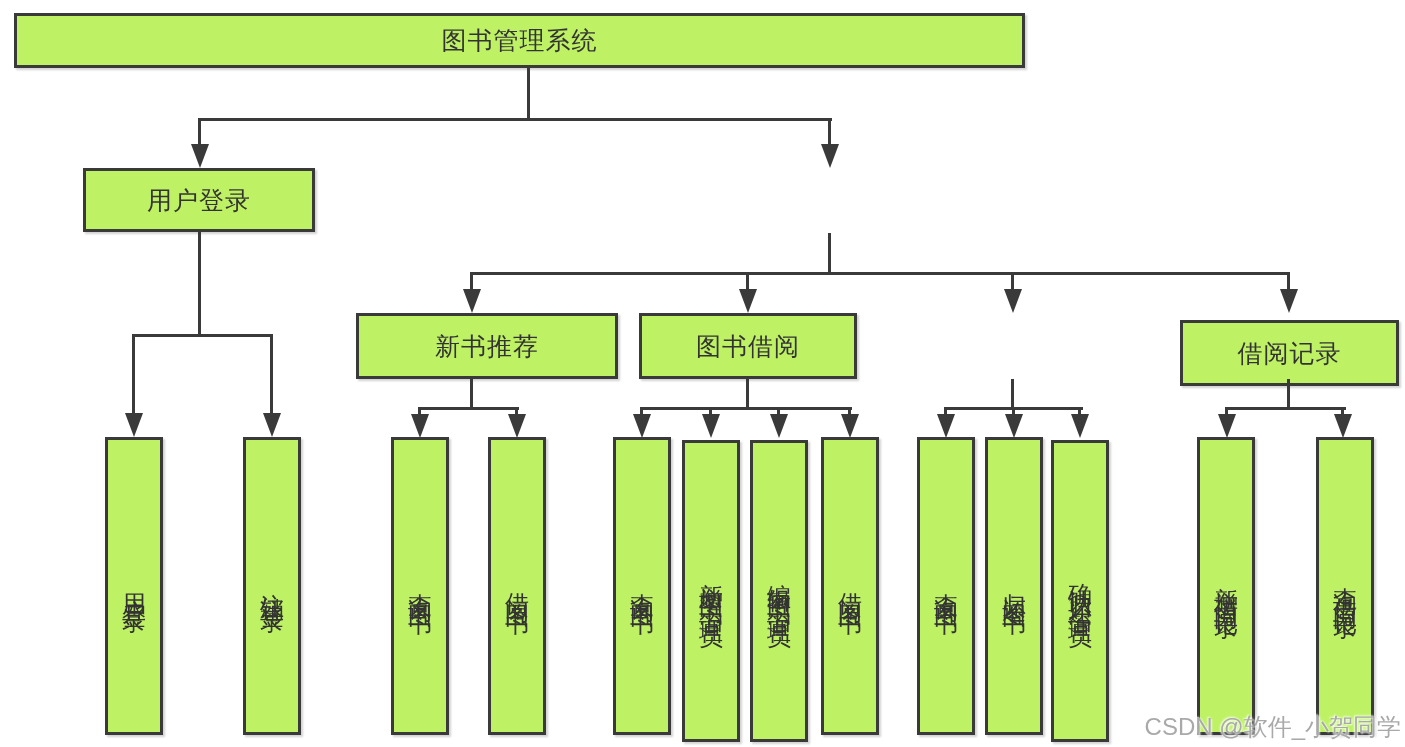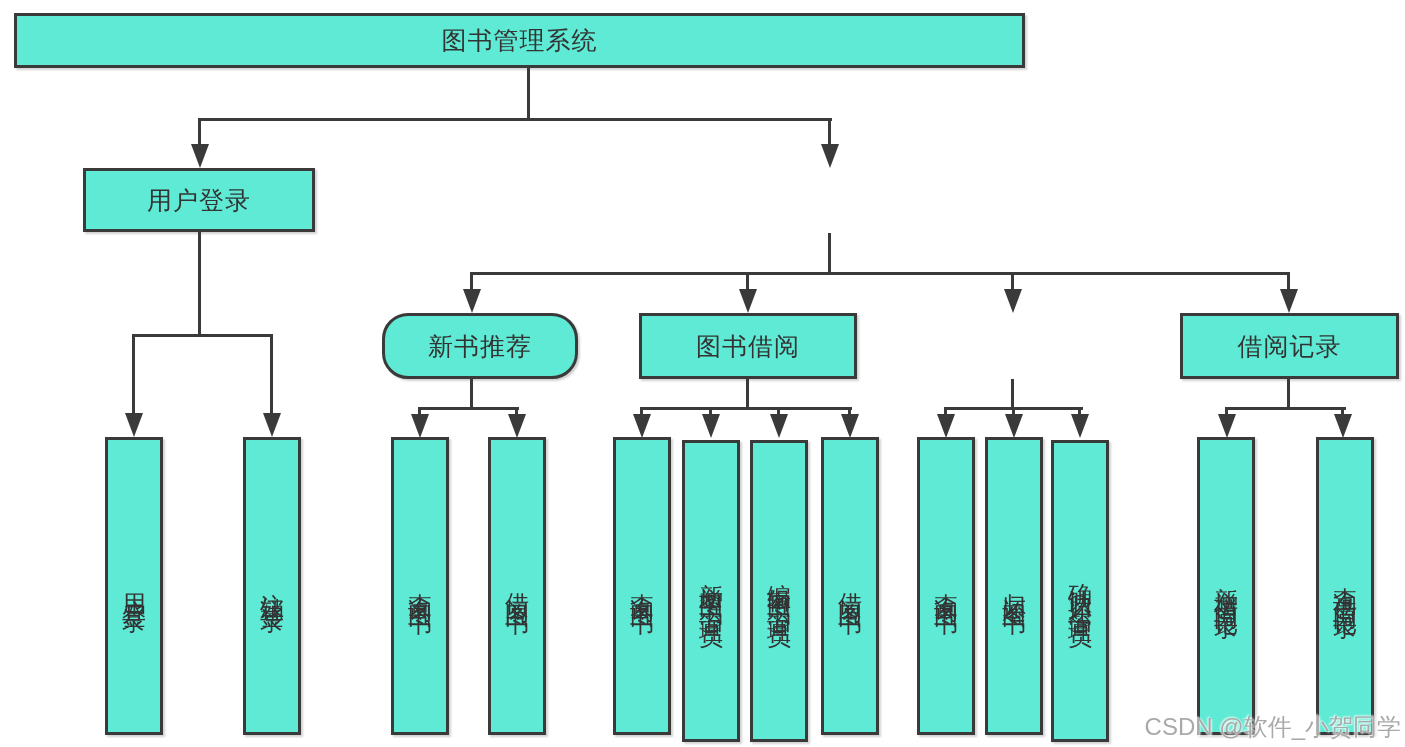--- a/index.html
+++ b/index.html
@@ -1,21 +1,21 @@
 <!DOCTYPE html>
 <html><head>
 <meta charset="utf-8">
 <style>
   html,body{margin:0;padding:0;background:#fff;}
   .canvas{
     position:relative;width:1405px;height:747px;background:#fff;overflow:hidden;
     font-family:"Liberation Sans","DejaVu Sans",sans-serif;color:#333;
   }
   .box{
-    position:absolute;box-sizing:border-box;background:#5eead4;
+    position:absolute;box-sizing:border-box;background:#bef264;
     border:3px solid #3a3a3a;box-shadow:2px 2px 2px rgba(0,0,0,0.18);
     display:flex;align-items:center;justify-content:center;
   }
   .box.h{font-size:25px;letter-spacing:1px;white-space:nowrap;}
   .box.v{font-size:24px;}
   .vtext{
     writing-mode:vertical-rl;letter-spacing:6px;line-height:1;
     display:inline-block;
   }
   .line{position:absolute;background:#3a3a3a;}
@@ -31,23 +31,23 @@
 </style>
 </head>
 <body>
 
 <div class="canvas">
 
   <div class="box h" style="left:14px;top:13px;width:1011px;height:55px;">图书管理系统</div>
 
   <div class="box h" style="left:83px;top:168px;width:232px;height:64px;">用户登录</div>
 
-  <div class="box h" style="left:382px;top:313px;width:196px;height:66px;border-radius:26px;">新书推荐</div>
+  <div class="box h" style="left:356px;top:313px;width:262px;height:66px;">新书推荐</div>
   <div class="box h" style="left:639px;top:313px;width:218px;height:66px;">图书借阅</div>
-  <div class="box h" style="left:1180px;top:313px;width:219px;height:66px;">借阅记录</div>
+  <div class="box h" style="left:1180px;top:320px;width:219px;height:66px;">借阅记录</div>
 
   <div class="box v" style="left:105px;top:437px;width:58px;height:298px;">
     <span class="vtext">用户登录</span>
     </div>
   <div class="box v" style="left:243px;top:437px;width:58px;height:298px;">
     <span class="vtext">注销登录</span>
     </div>
 
   <div class="box v" style="left:391px;top:437px;width:58px;height:298px;">
     <span class="vtext">查询图书</span>

